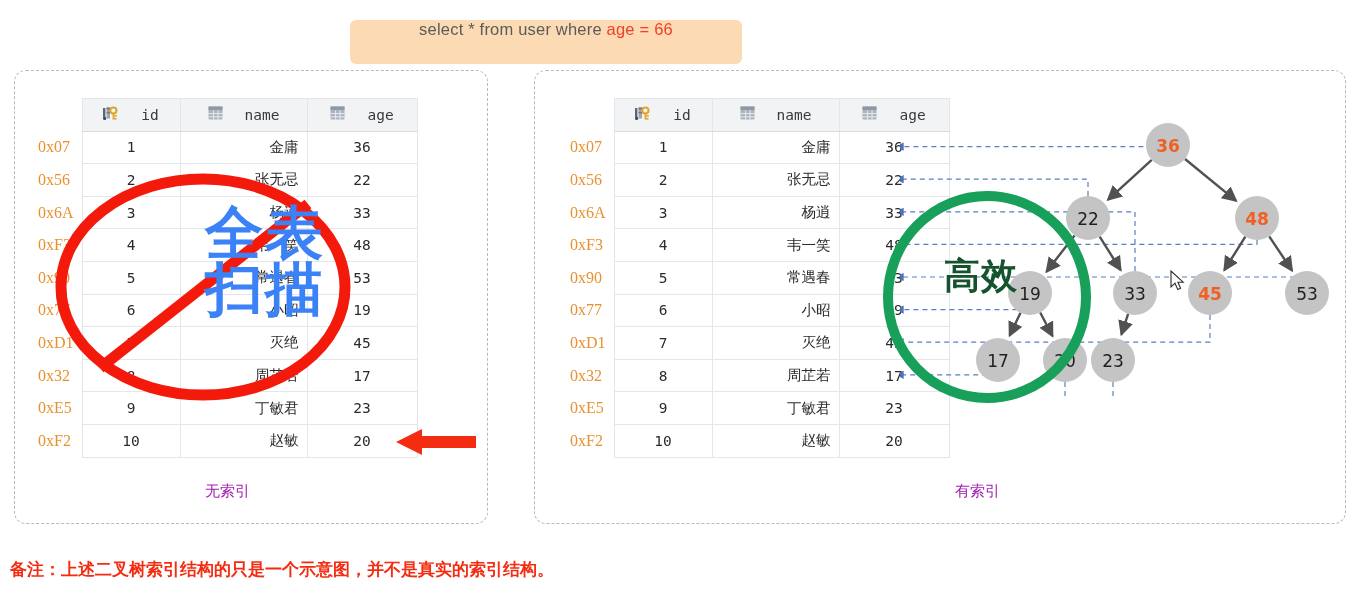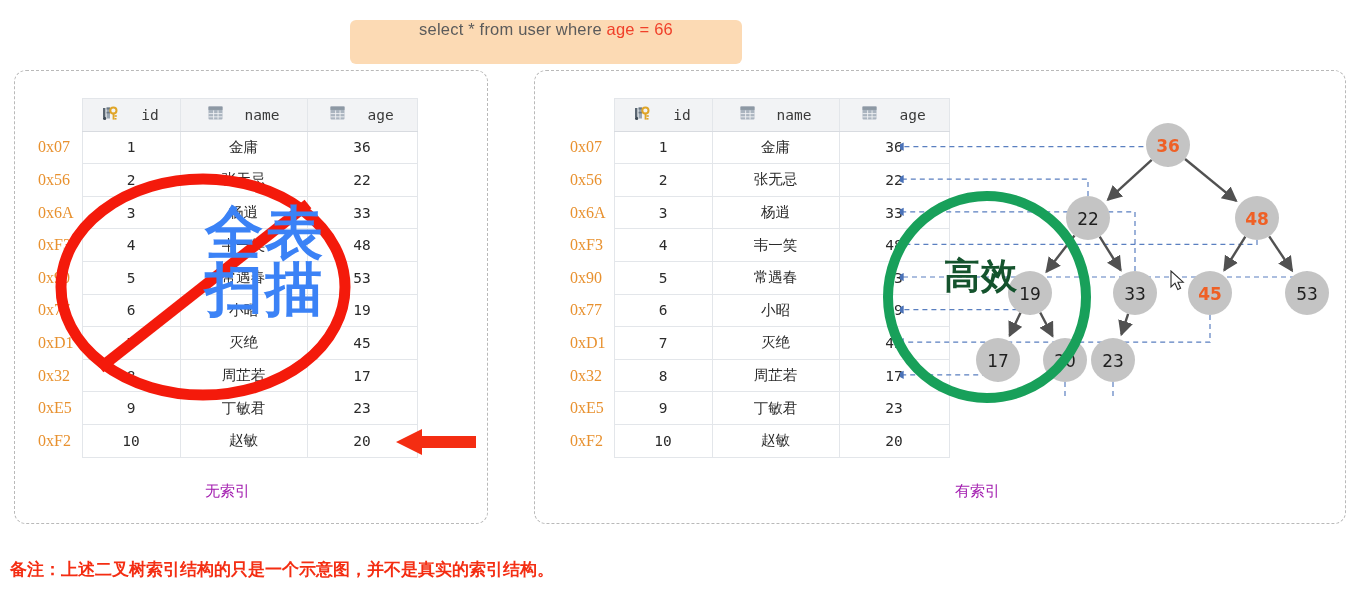--- a/index.html
+++ b/index.html
@@ -88,21 +88,21 @@
     background: transparent;
     color: #e8912f;
     font-family: "Liberation Serif", "DejaVu Serif", serif;
     font-size: 16px;
     text-align: left;
     padding-left: 0;
     padding-right: 10px;
   }
   th.addr-h { border: none !important; background: transparent !important; }
   td.cid  { text-align: center; font-family: "DejaVu Sans Mono","Liberation Mono",monospace; font-size: 14.5px; }
-  td.cname{ text-align: center; padding-left: 12px; font-size: 14.5px; }
+  td.cname{ text-align: right; padding-left: 12px; font-size: 14.5px; }
   td.cage { text-align: center; font-family: "DejaVu Sans Mono","Liberation Mono",monospace; font-size: 14.5px; }
 
   .hdr-cell { display: inline-flex; align-items: center; gap: 22px; }
 
   
   .ico-key, .ico-tbl { display: inline-block; vertical-align: middle; }
 
   
   #prohibit {
     position: absolute;

